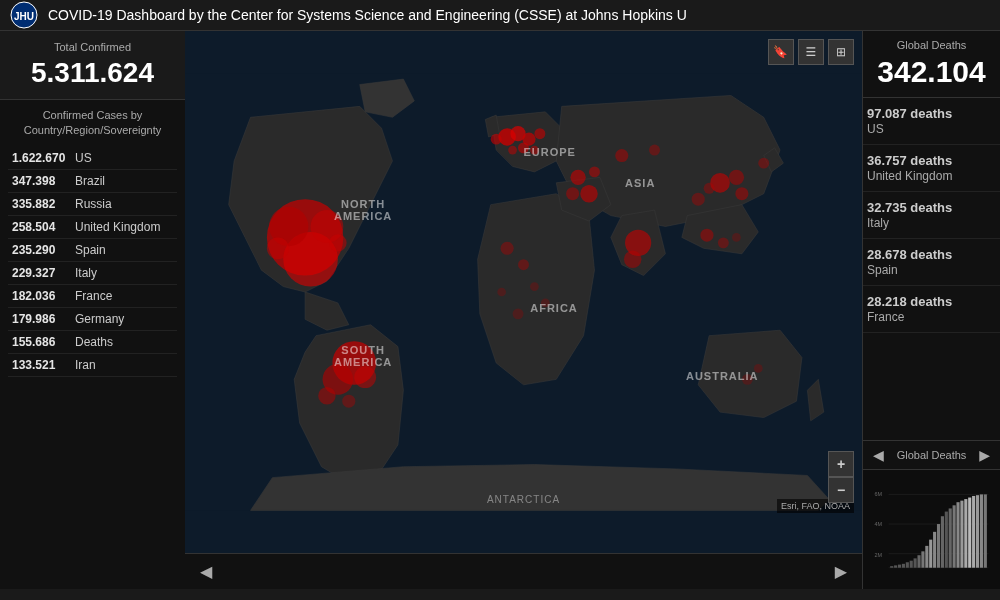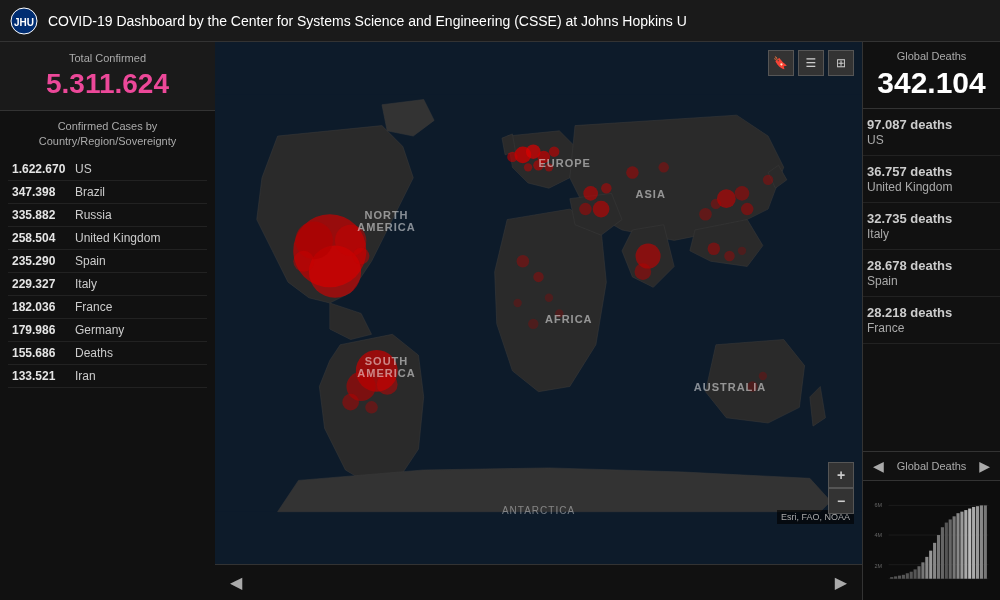--- a/index.html
+++ b/index.html
@@ -12,21 +12,21 @@
       overflow: hidden;
     }
 
     
     #header {
       background: #1a1a1a;
       border-bottom: 1px solid #333;
       display: flex;
       align-items: center;
       padding: 6px 10px;
-      height: 42px;
+      height: 31px;
     }
     #header-logo {
       width: 28px;
       height: 28px;
       margin-right: 10px;
       flex-shrink: 0;
     }
     #header-title {
       color: #fff;
       font-size: 14px;
@@ -37,42 +37,42 @@
     }
 
     
     #main-layout {
       display: flex;
       height: 558px;
     }
 
     
     #left-sidebar {
-      width: 215px;
+      width: 185px;
       background: #111;
       flex-shrink: 0;
       display: flex;
       flex-direction: column;
       overflow: hidden;
     }
     #total-confirmed-box {
       background: #1a1a1a;
       padding: 10px 12px;
       text-align: center;
       border-bottom: 1px solid #333;
       margin-bottom: 8px;
     }
     #total-confirmed-label {
       font-size: 11px;
       color: #aaa;
       margin-bottom: 4px;
     }
     #total-confirmed-value {
       font-size: 28px;
-      color: #ec4899;
+      color: #ffffff;
       font-weight: bold;
     }
     #confirmed-cases-header {
       font-size: 11px;
       color: #aaa;
       text-align: center;
       padding: 0 12px 8px;
       line-height: 1.4;
     }
     #country-list {

